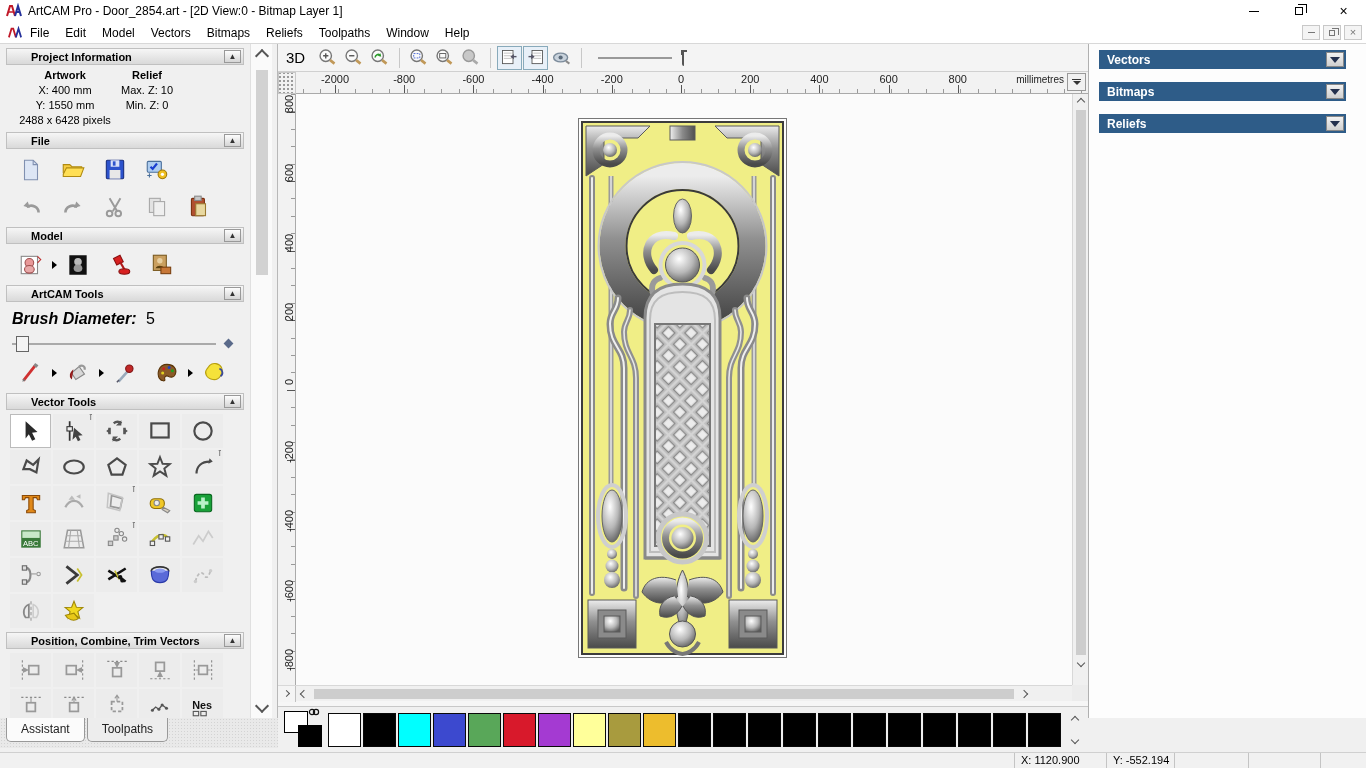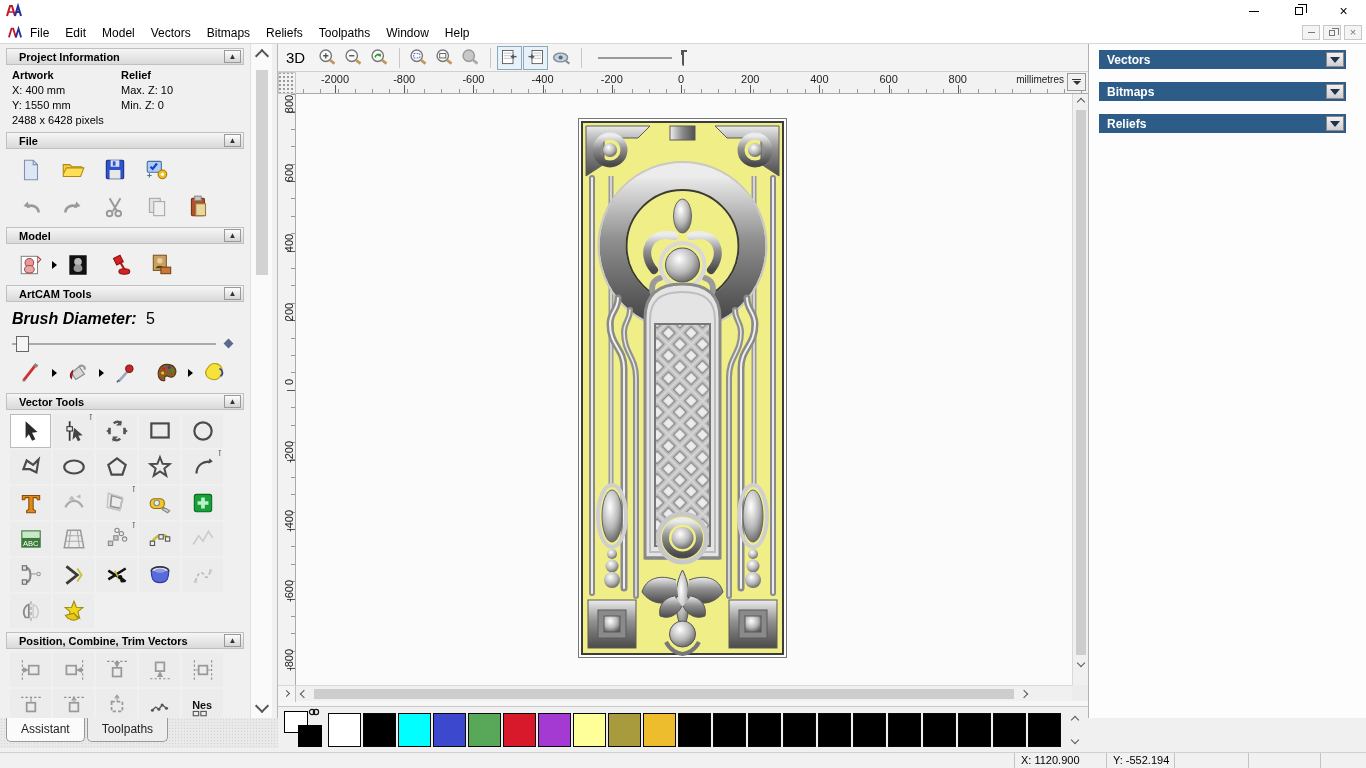--- a/index.html
+++ b/index.html
@@ -25,24 +25,24 @@
   .mdi-btns { position:absolute; right:4px; top:25px; display:flex; gap:3px; }
   .mdi-btn { width:18px; height:15px; border:1px solid #c8c8c8; background:#f4f4f4; display:flex; align-items:center; justify-content:center; color:#777; }
   .mdi-btn .glyph-min { width:7px; background:#777; }
   .mdi-btn .glyph-restore { width:6px; height:6px; border-color:#777; background:#f4f4f4; }
   .mdi-btn .glyph-restore:before { width:6px; height:6px; border-color:#777; left:2px; top:-3px; }
   .mdi-btn .glyph-close { font-size:11px; color:#777; }
 
   
   #left-panel { left:0; top:44px; width:250px; height:674px; background:#f0f0f0; overflow:hidden; }
   .section-header { margin:4px 6px 2px 6px; height:17px; background:linear-gradient(#f6f6f6,#d9d9d9); border:1px solid #c0c0c0; display:flex; align-items:center; position:relative; }
-  .section-header .hdr-label { font-weight:bold; font-size:11px; margin-left:12px; }
+  .section-header .hdr-label { font-weight:bold; font-size:11px; margin-left:24px; }
   .collapse-btn { position:absolute; right:2px; top:1px; width:17px; height:13px; background:linear-gradient(#fdfdfd,#d5d5d5); border:1px solid #999; font-size:8px; line-height:11px; text-align:center; color:#333; }
   .info-grid { margin:3px 0 2px 12px; line-height:15px; }
-  .info-grid .col { display:inline-block; vertical-align:top; }
+  .info-grid .col { display:inline-block; vertical-align:top;text-align:center; }
   .info-grid .c1 { width:106px; }
   .bold { font-weight:bold; }
   .icon-row { display:flex; align-items:center; margin:5px 0 3px 14px; height:32px; }
   .icon-cell { width:34px; height:32px; display:flex; align-items:center; justify-content:center; margin-right:8px; }
   .flyout-tri { width:0; height:0; border-left:5px solid #000; border-top:4px solid transparent; border-bottom:4px solid transparent; margin:0 4px 0 -4px; }
   .brush-row { margin:8px 0 0 12px; font-size:16px; }
   .brush-row .lbl { font-weight:bold; font-style:italic; }
   .slider-track { position:relative; margin:8px 12px 2px 12px; height:16px; }
   .slider-track .line { position:absolute; left:0; right:22px; top:7px; height:2px; background:#aaa; }
   .slider-track .handle { position:absolute; left:4px; top:0; width:13px; height:16px; background:#f4f4f4; border:1px solid #666; }
@@ -142,20 +142,21 @@
 <body>
 
 <div id="app">
 
   <div class="abs" id="titlebar">
     <svg id="app-icon" width="16" height="16" viewBox="0 0 16 16">
         <path d="M1 13l3-10h2l3 10" fill="none" stroke="#c01828" stroke-width="2"></path>
         <path d="M3 9h5" stroke="#c01828" stroke-width="1.5"></path>
         <path d="M9 13l3-10 3 10M10.5 9h4" fill="none" stroke="#24309a" stroke-width="2"></path>
       </svg>
+    <span class="title">ArtCAM Pro - Door_2854.art - [2D View:0 - Bitmap Layer 1]</span>
     <div class="win-btns">
       <div class="win-btn">
           <div class="glyph-min"></div>
         </div>
       <div class="win-btn">
           <div class="glyph-restore"></div>
         </div>
       <div class="win-btn">
           <span class="glyph-close">×</span>
         </div>

